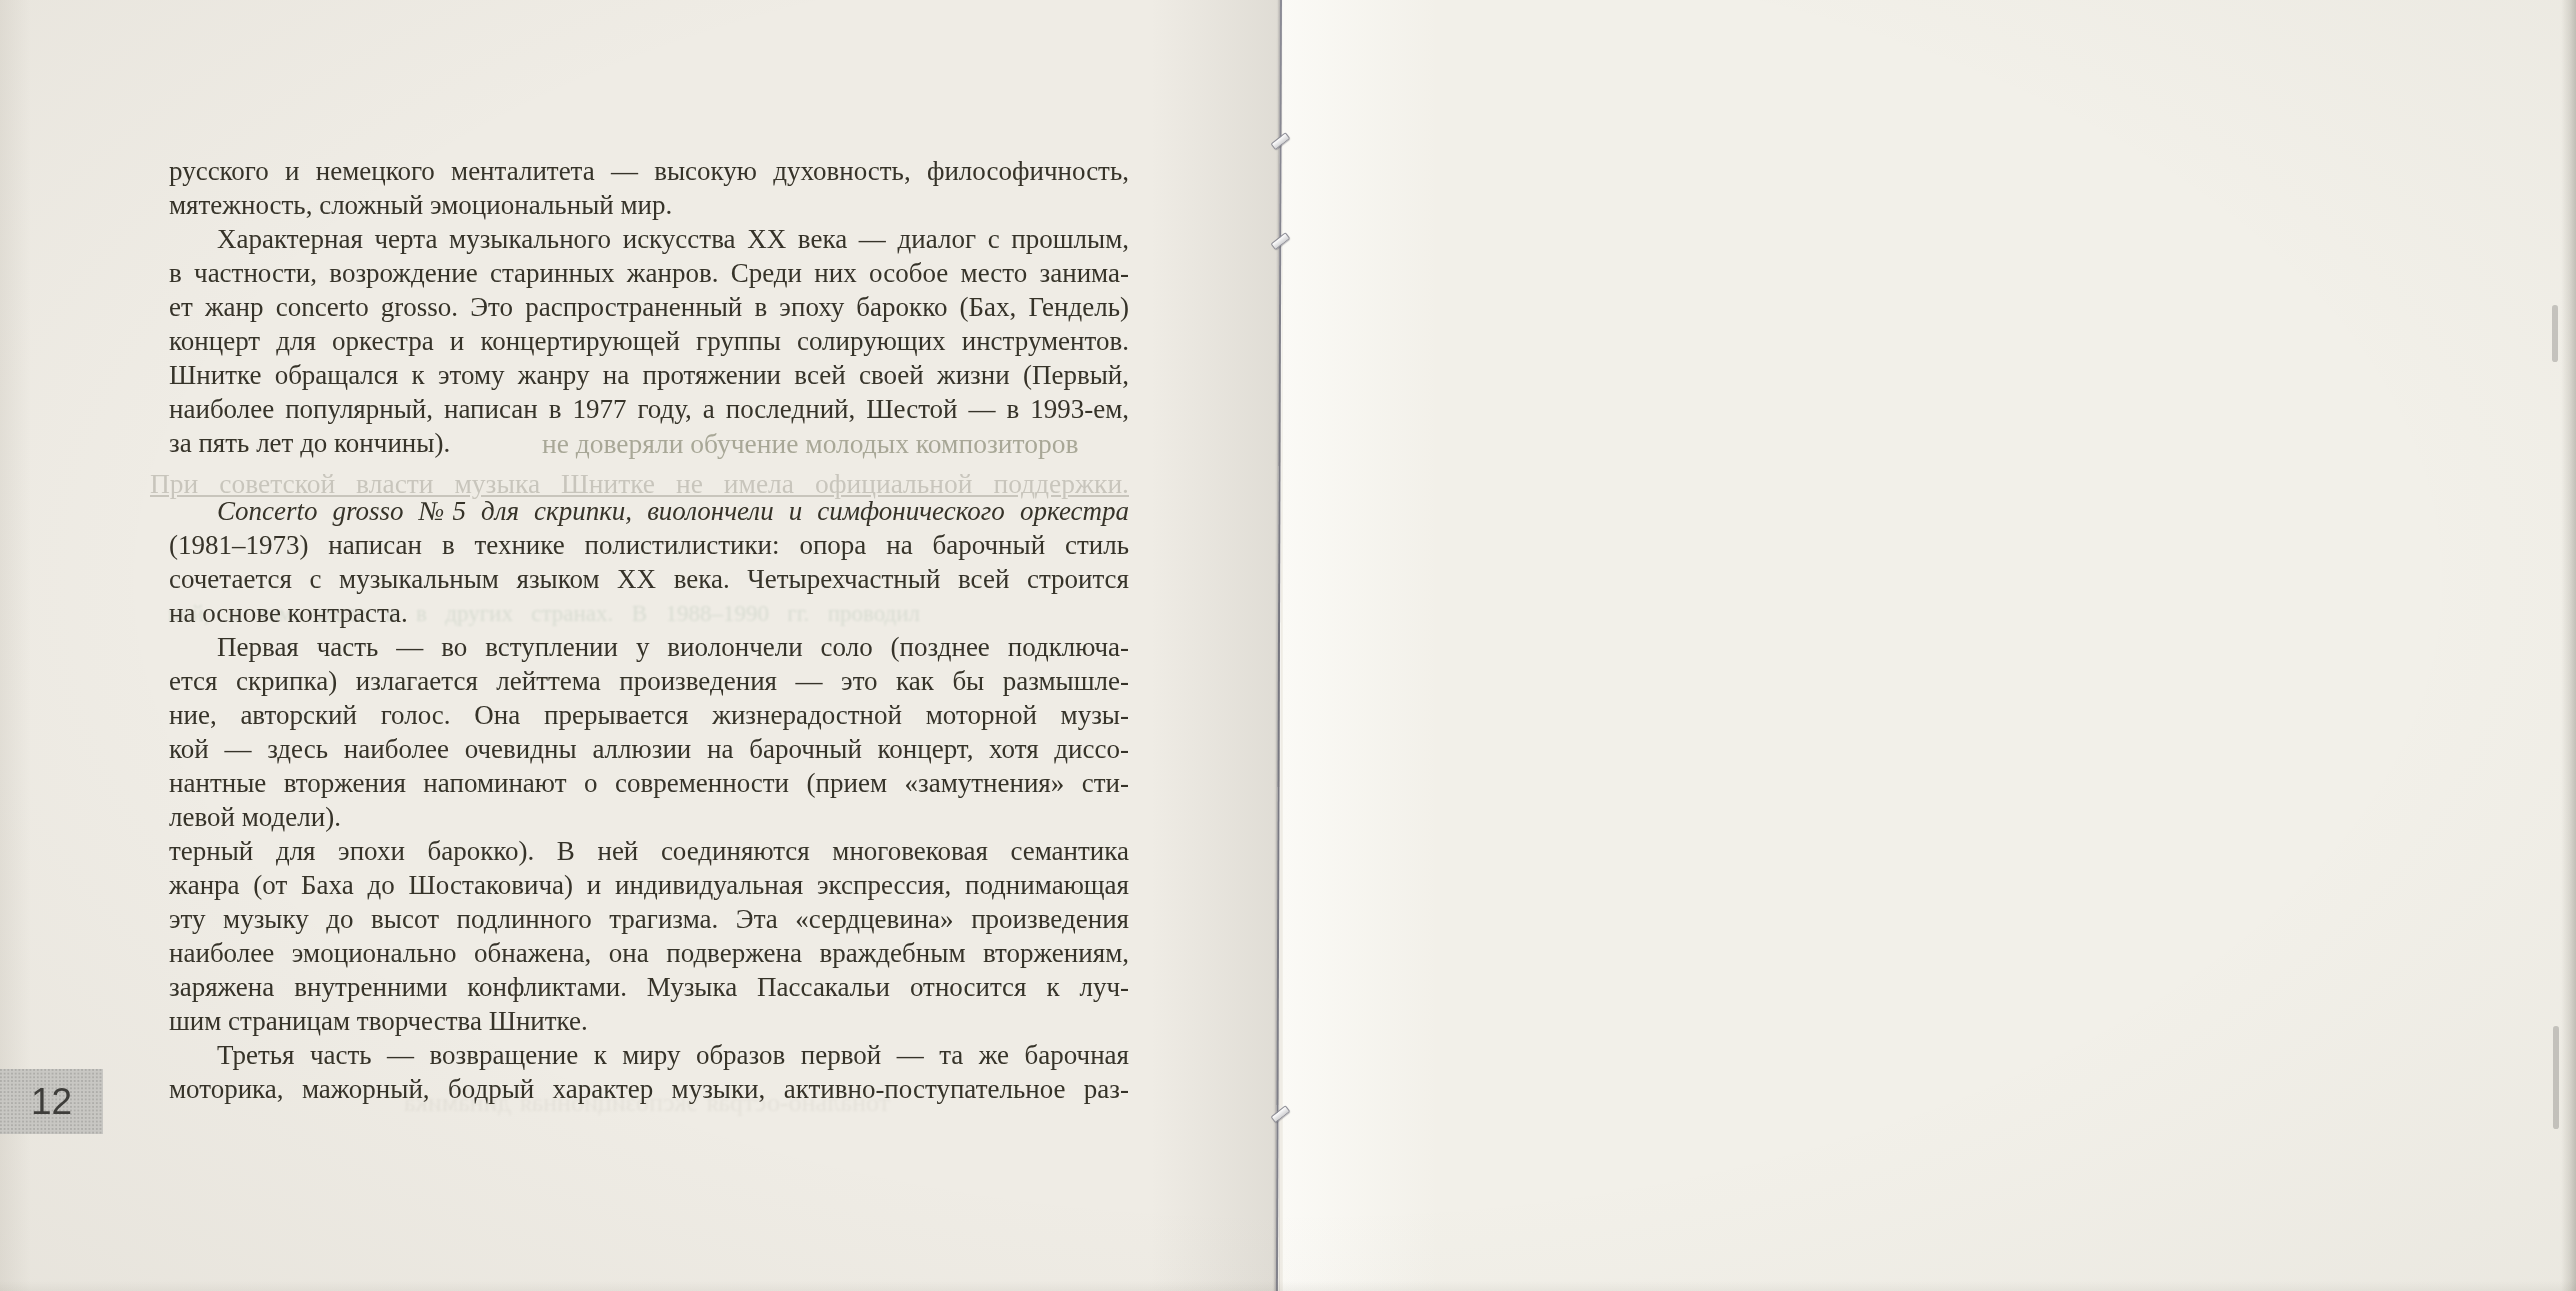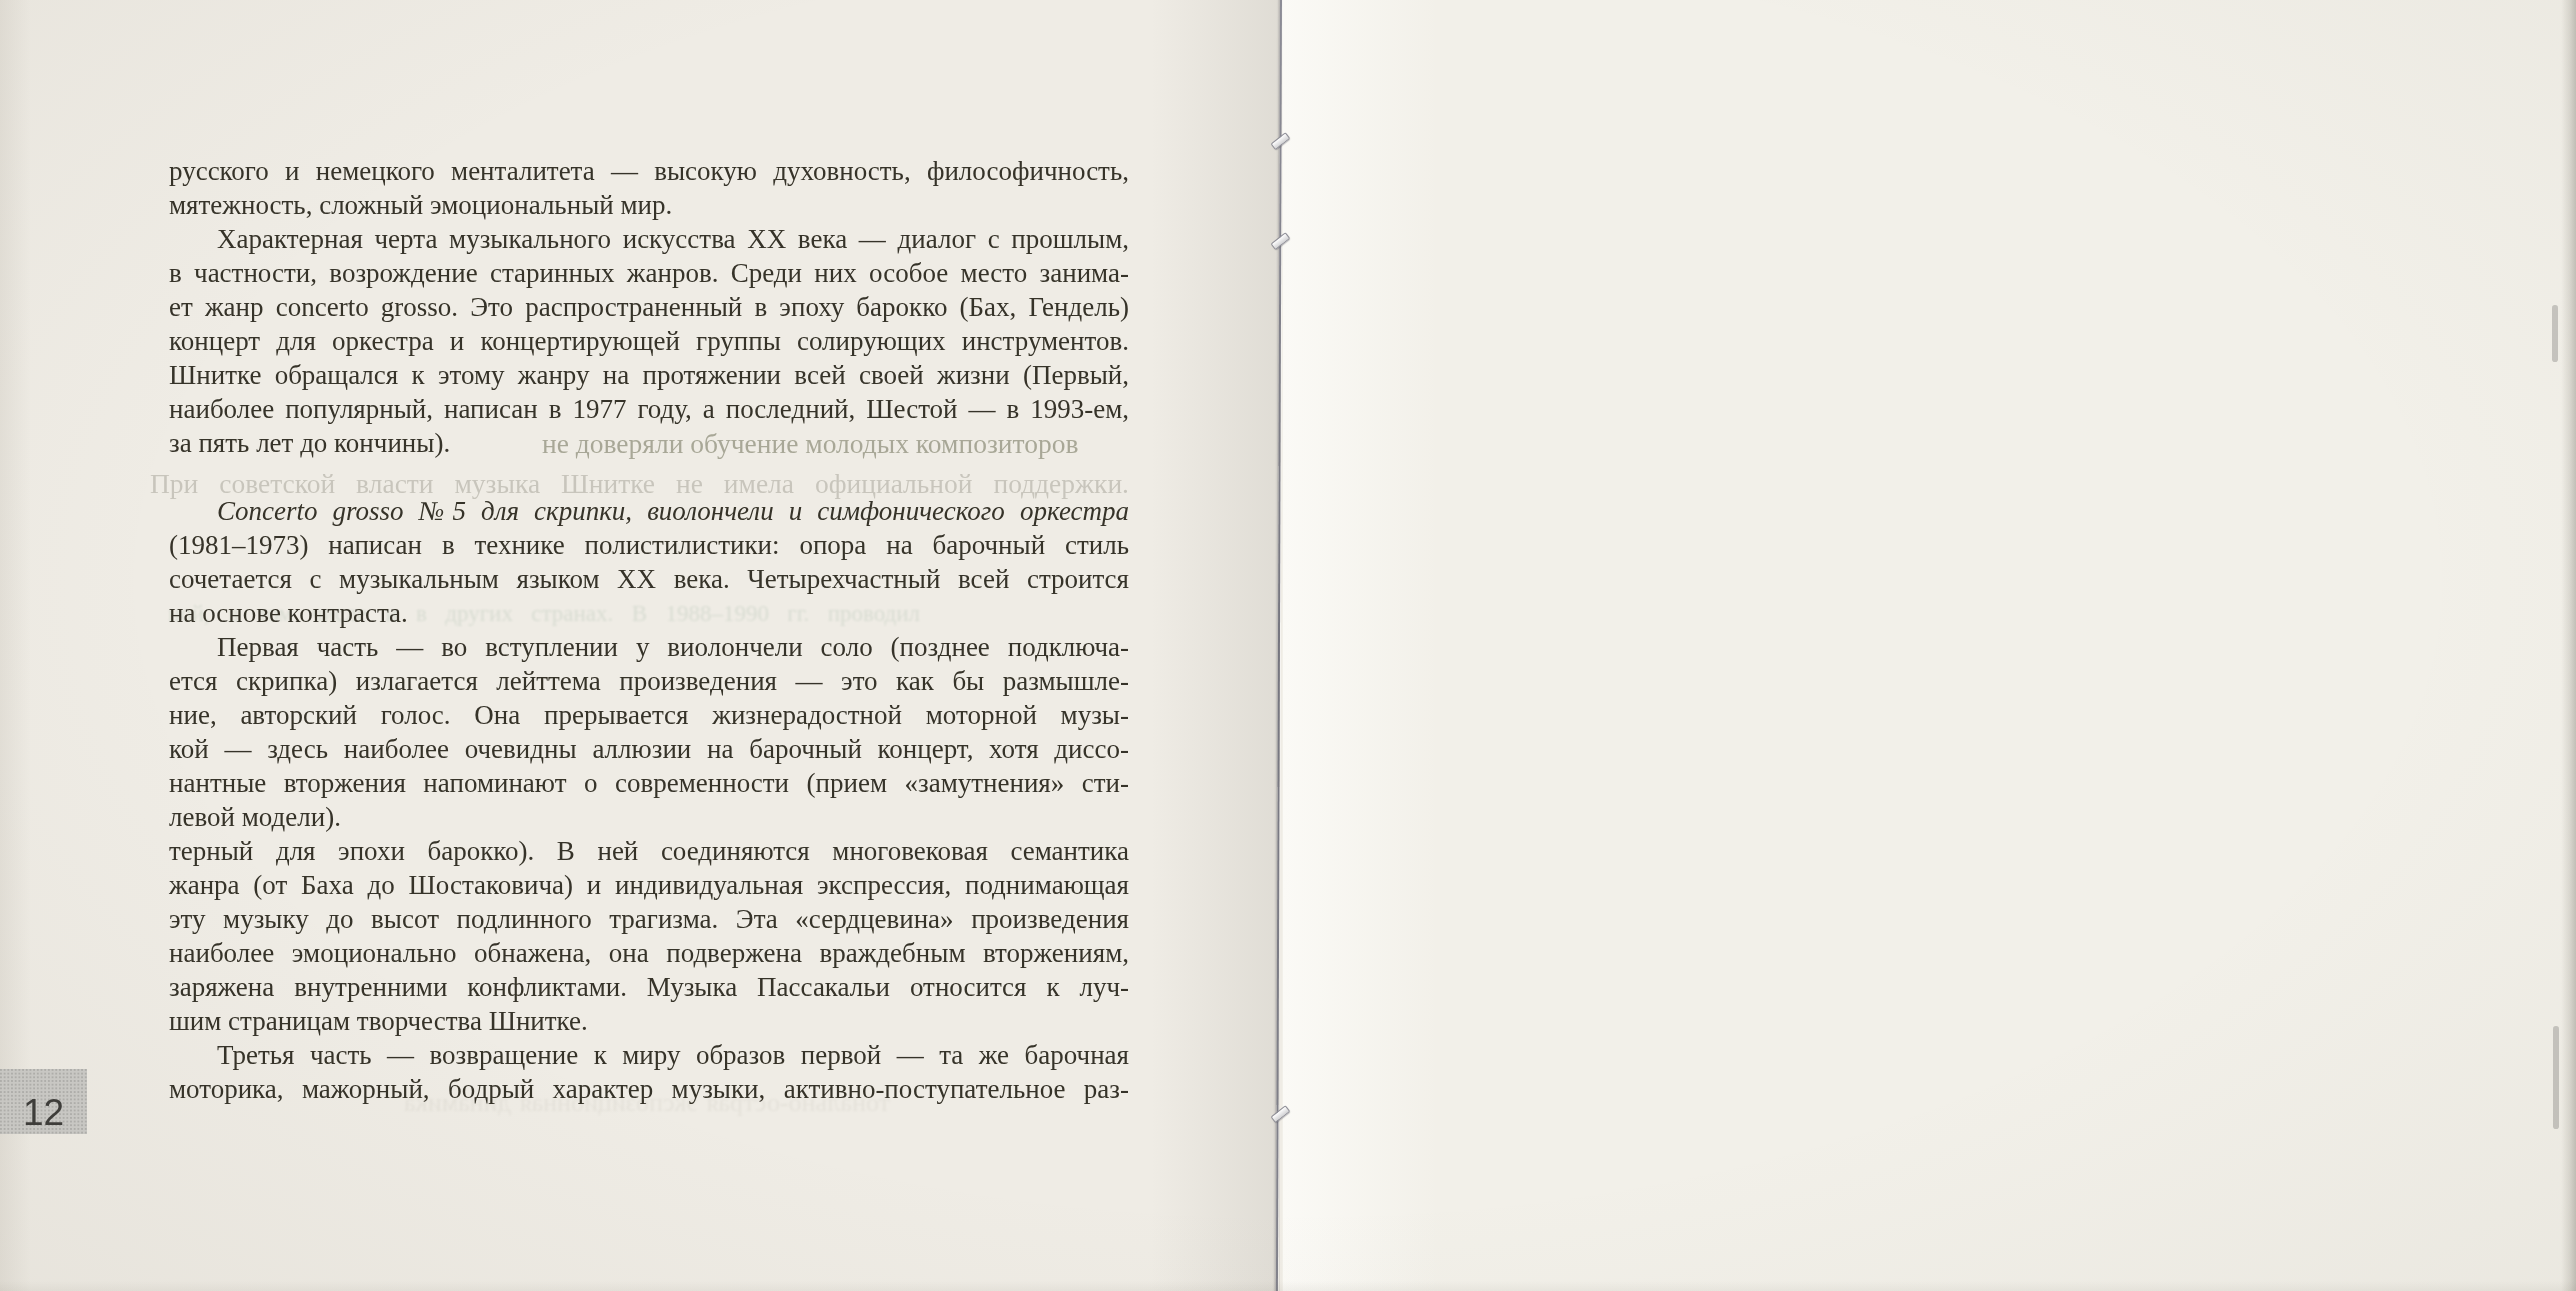--- a/index.html
+++ b/index.html
@@ -54,31 +54,31 @@
   .ghost{position:absolute;white-space:nowrap;font-family:"Liberation Serif","DejaVu Serif",serif;}
   .ghost.justify{white-space:normal;text-align:justify;text-align-last:justify;}
 
   
   .pagenum{position:absolute;display:flex;align-items:center;justify-content:center;
     background-color:#c8c7c3;
     background-image:radial-gradient(circle at 0.9px 0.9px, rgba(80,80,78,0.22) 0.9px, rgba(0,0,0,0) 1.3px);
     background-size:3.7px 3.7px;
     font-family:"Liberation Sans","DejaVu Sans",sans-serif;
     font-size:37px;color:#3e3d3a;z-index:3;}
-  .pagenum-left{left:0;top:1069px;width:87px;height:65px;align-items:flex-end;}
+  .pagenum-left{left:0;top:1069px;width:103px;height:65px;}
 </style>
 </head>
 <body>
 
 <div class="spread">
 
   <div class="page page-left">
     <div class="ghost-layer">
         <div class="ghost" style="left: 526px; top: 428px; font-size: 27.5px; color: rgb(99, 101, 75); opacity: 0.5; filter: blur(0.4px); margin-left: 16px;">не доверяли обучение молодых композиторов</div>
-        <div class="ghost justify" style="left: 150px; top: 468px; font-size: 27.5px; color: rgb(126, 124, 111); opacity: 0.34; filter: blur(0.6px); width: 979px;">При советской власти музыка Шнитке не имела официальной поддержки.</div>
+        <div class="ghost justify" style="left: 150px; top: 468px; font-size: 27.5px; color: rgb(126, 124, 111); opacity: 0.34; filter: blur(0.6px); width: 979px; text-decoration: underline;">При советской власти музыка Шнитке не имела официальной поддержки.</div>
         <div class="ghost justify" style="left: 168px; top: 601px; font-size: 23px; color: #14532d; opacity: 0.1; filter: blur(0.9px); width: 752px;">ной, в том числе и в других странах. В 1988–1990 гг. проводил</div>
         <div class="ghost justify" style="left: 404px; top: 1088px; font-size: 26px; color: rgb(138, 135, 121); opacity: 0.1; filter: blur(1px); width: 486px; transform: scaleX(-1);">тонально-острая экспозиционная динамика</div>
       </div>
     <div class="textblock tb-left">
         <div class="para">
           <div class="line">русского и немецкого менталитета — высокую духовность, философичность,</div>
           <div class="line last">мятежность, сложный эмоциональный мир.</div>
         </div>
         <div class="para">
           <div class="line indent">Характерная черта музыкального искусства XX века — диалог с прошлым,</div>

